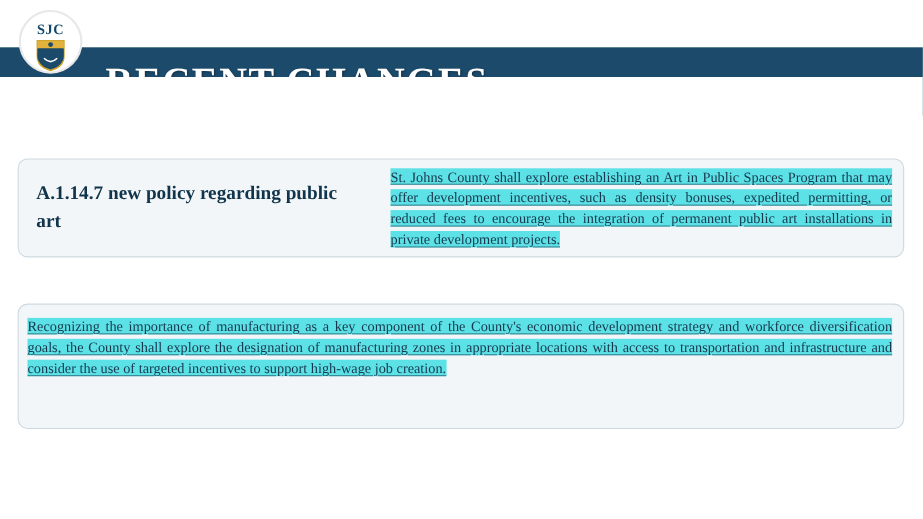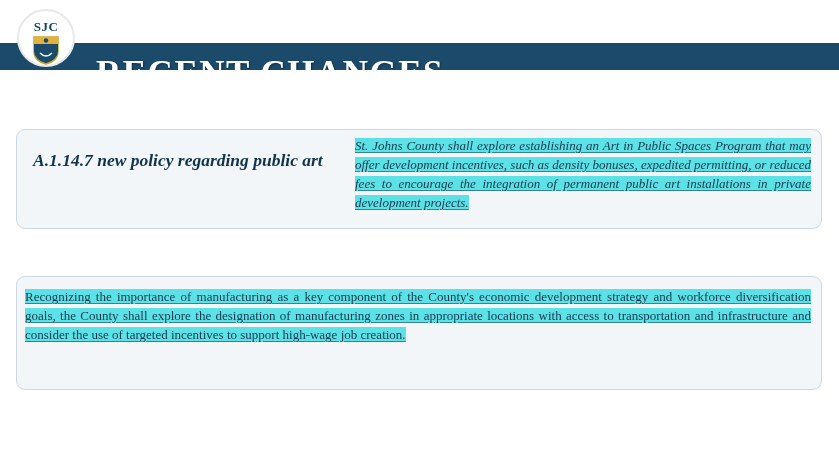--- a/index.html
+++ b/index.html
@@ -95,21 +95,21 @@
     position: absolute;
     left: 16px;
     width: 806px;
     background: #f2f6f8;
     border: 1px solid #cdd9e0;
     border-radius: 9px;
     box-sizing: border-box;
     display: flex;
     align-items: flex-start;
   }
-  .card-1 { top: 59px; height: 100px; font-style: italic; }
+  .card-1 { top: 74px; height: 90px; }
   .card-2 { top: 206px; height: 114px; }
 
   .card-label {
     width: 330px;
     box-sizing: border-box;
     padding: 18px 14px 0 16px;
     color: #10344b;
     font-family: "Liberation Serif", serif;
     font-weight: bold;
     font-size: 17.5px;

